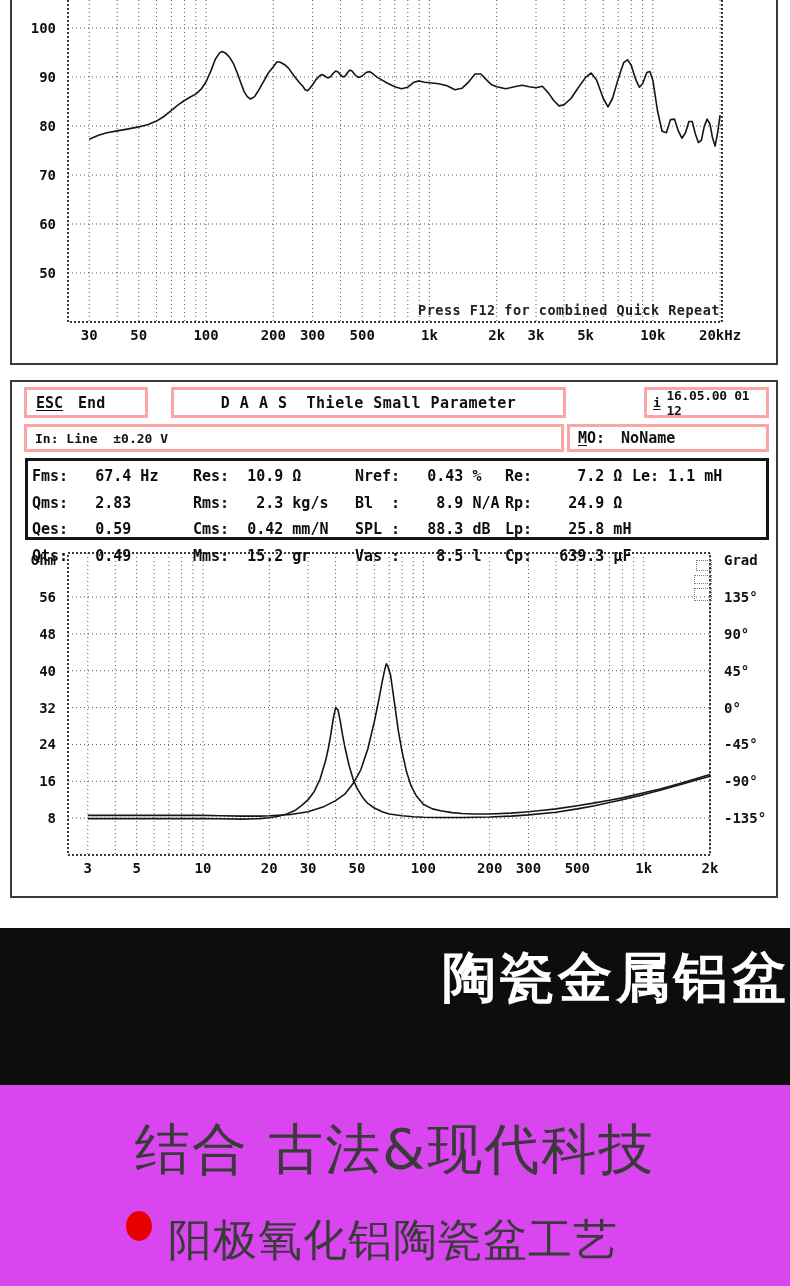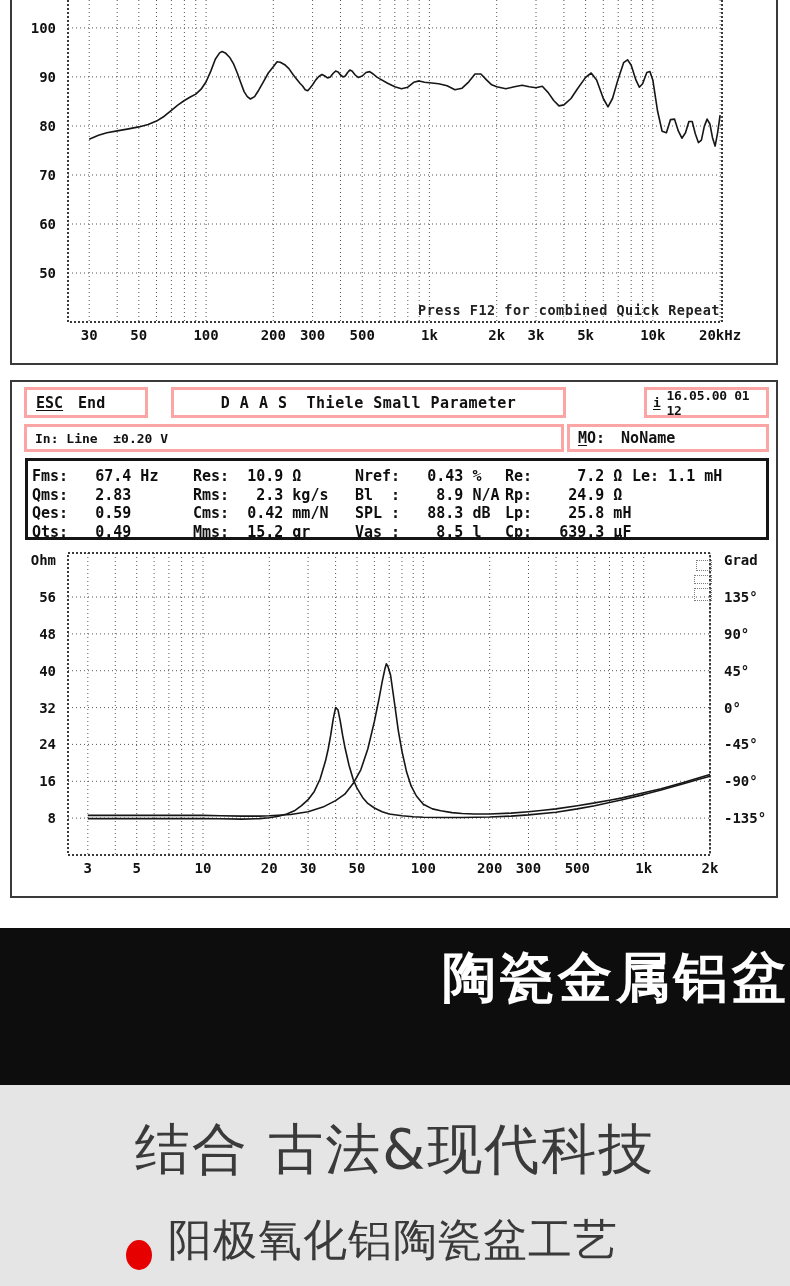--- a/index.html
+++ b/index.html
@@ -15,36 +15,36 @@
   .plotborder{fill:none;stroke:#3a3a3a;stroke-width:2;stroke-dasharray:2 2;}
   .curve{fill:none;stroke:#161616;stroke-width:1.6;stroke-linejoin:round;}
   .tick{font:bold 14px "DejaVu Sans Mono",monospace;fill:#111;}
   .tmid{text-anchor:middle;} .tend{text-anchor:end;} .tstart{text-anchor:start;}
   .hdrbox{position:absolute;box-sizing:border-box;border:3px solid #fca5a5;background:#fff;
           display:flex;align-items:center;font-weight:bold;color:#111;z-index:6;}
   .u{text-decoration:underline;text-underline-offset:2px;}
   #params-grid{position:absolute;left:25px;top:458px;width:744px;height:82px;box-sizing:border-box;
           border:3px solid #151515;background:#fff;z-index:6;display:grid;
           grid-template-columns:161px 162px 150px 127px 1fr;align-content:start;
-          padding:6px 0 0 4px;row-gap:0;}
+          padding:6px 0 0 4px;row-gap:8px;}
   .pcell{white-space:pre;font:bold 15px "DejaVu Sans Mono",monospace;color:#0e0e0e;line-height:18.5px;}
   #press-f12{position:absolute;left:300px;top:302px;width:420px;text-align:right;z-index:5;
           font:bold 13.5px "DejaVu Sans Mono",monospace;color:#222;letter-spacing:.5px;}
   #pixel-mark{position:absolute;left:678px;top:556px;width:34px;height:52px;z-index:5;}
   #pixel-mark div{border:1px dotted #7d7d7d;margin:4px 0 0 auto;}
   #banner{position:absolute;left:0;top:928px;width:790px;height:157px;background:#0d0d0d;
           display:flex;flex-direction:column;align-items:flex-end;
           font-family:"DejaVu Sans",sans-serif;color:#fff;}
   #banner-title{font-size:54px;font-weight:bold;line-height:60px;letter-spacing:4px;margin-top:20px;}
   #banner-subtitle{font-size:37px;font-weight:bold;line-height:44px;margin-top:10px;white-space:pre;letter-spacing:1px;}
-  #footer{position:absolute;left:0;top:1085px;width:790px;height:201px;background:#e5e5e5;
+  #footer{position:absolute;left:0;top:1085px;width:790px;height:201px;background:#d946ef;
           font-family:"DejaVu Sans",sans-serif;color:#3a3a3a;}
   #footer-heading{position:absolute;left:0;top:28px;width:100%;text-align:center;
           font-size:55px;font-weight:500;letter-spacing:2px;white-space:pre;}
-  #bullet-row{position:absolute;left:126px;top:126px;display:flex;align-items:flex-end;}
+  #bullet-row{position:absolute;left:126px;top:126px;display:flex;align-items:flex-start;}
   #bullet-dot{width:26px;height:30px;border-radius:50%;flex:0 0 auto;}
   #bullet-text{font-size:44px;font-weight:400;margin-left:16px;letter-spacing:1px;}
 </style>
 </head>
 <body>
 
 <div class="panel" id="panel1"></div>
 <svg class="chart" id="spl_chart" width="790" height="365" viewBox="0 0 790 365">
     <line x1="89.2" x2="89.2" y1="0" y2="322" class="grid"></line>
     <line x1="117.2" x2="117.2" y1="0" y2="322" class="grid"></line>

